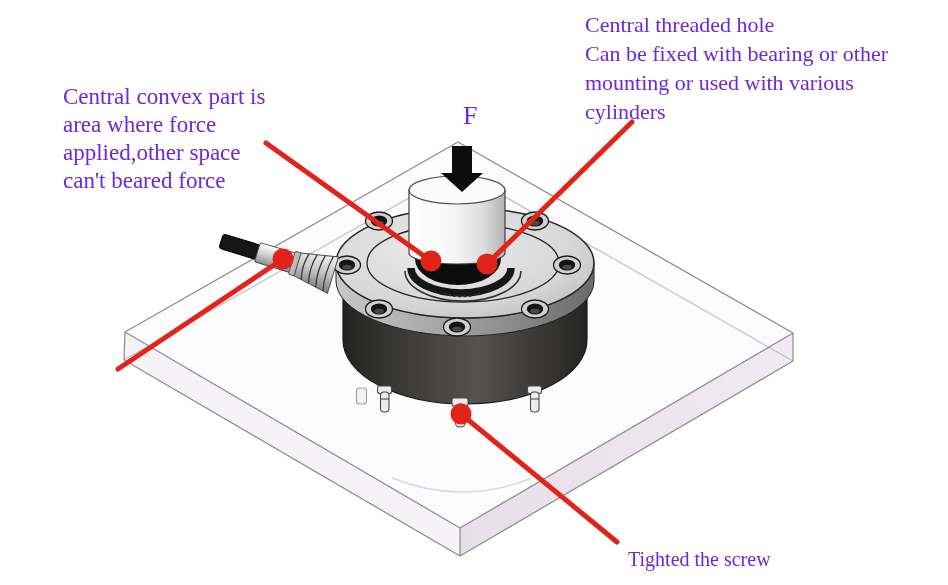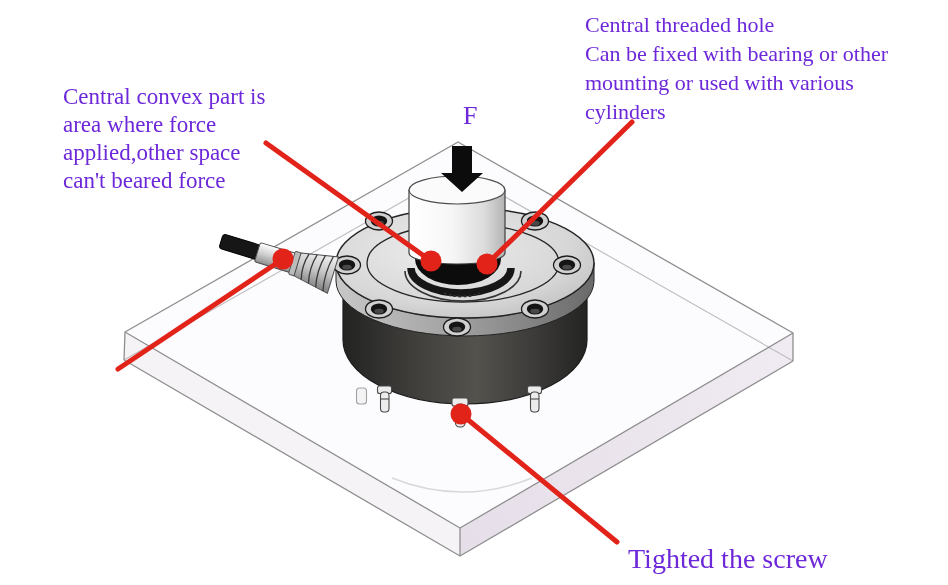--- a/index.html
+++ b/index.html
@@ -6,21 +6,21 @@
   .stage {
     position:relative; width:948px; height:585px; background:#ffffff;
     overflow:hidden; font-family:"Liberation Serif","DejaVu Serif",serif;
     color:#151515;
   }
   .diagram-svg { position:absolute; left:0; top:0; }
   .note { position:absolute; white-space:pre; color:#6d28d9; }
   .note-convex   { left:63px;  top:36px;  font-size:23px; line-height:28px;margin-top:47px; }
   .note-threaded { left:585px; top:10px;  font-size:22px; line-height:29px; }
   .note-bend     { left:6px;   top:372px; font-size:23px; line-height:32px; }
-  .note-screw    { left:628px; top:545px; font-size:28px; line-height:28px; }
+  .note-screw    { left:628px; top:545px; font-size:20px; line-height:28px; }
   .force-label   { left:463px; top:102px; font-size:26px; line-height:28px; }
 </style>
 </head>
 <body>
 
 <div class="stage">
 
   <svg class="diagram-svg" width="948" height="585" viewBox="0 0 948 585">
     <defs>
       <linearGradient id="gDrum" x1="0" y1="0" x2="1" y2="0">

